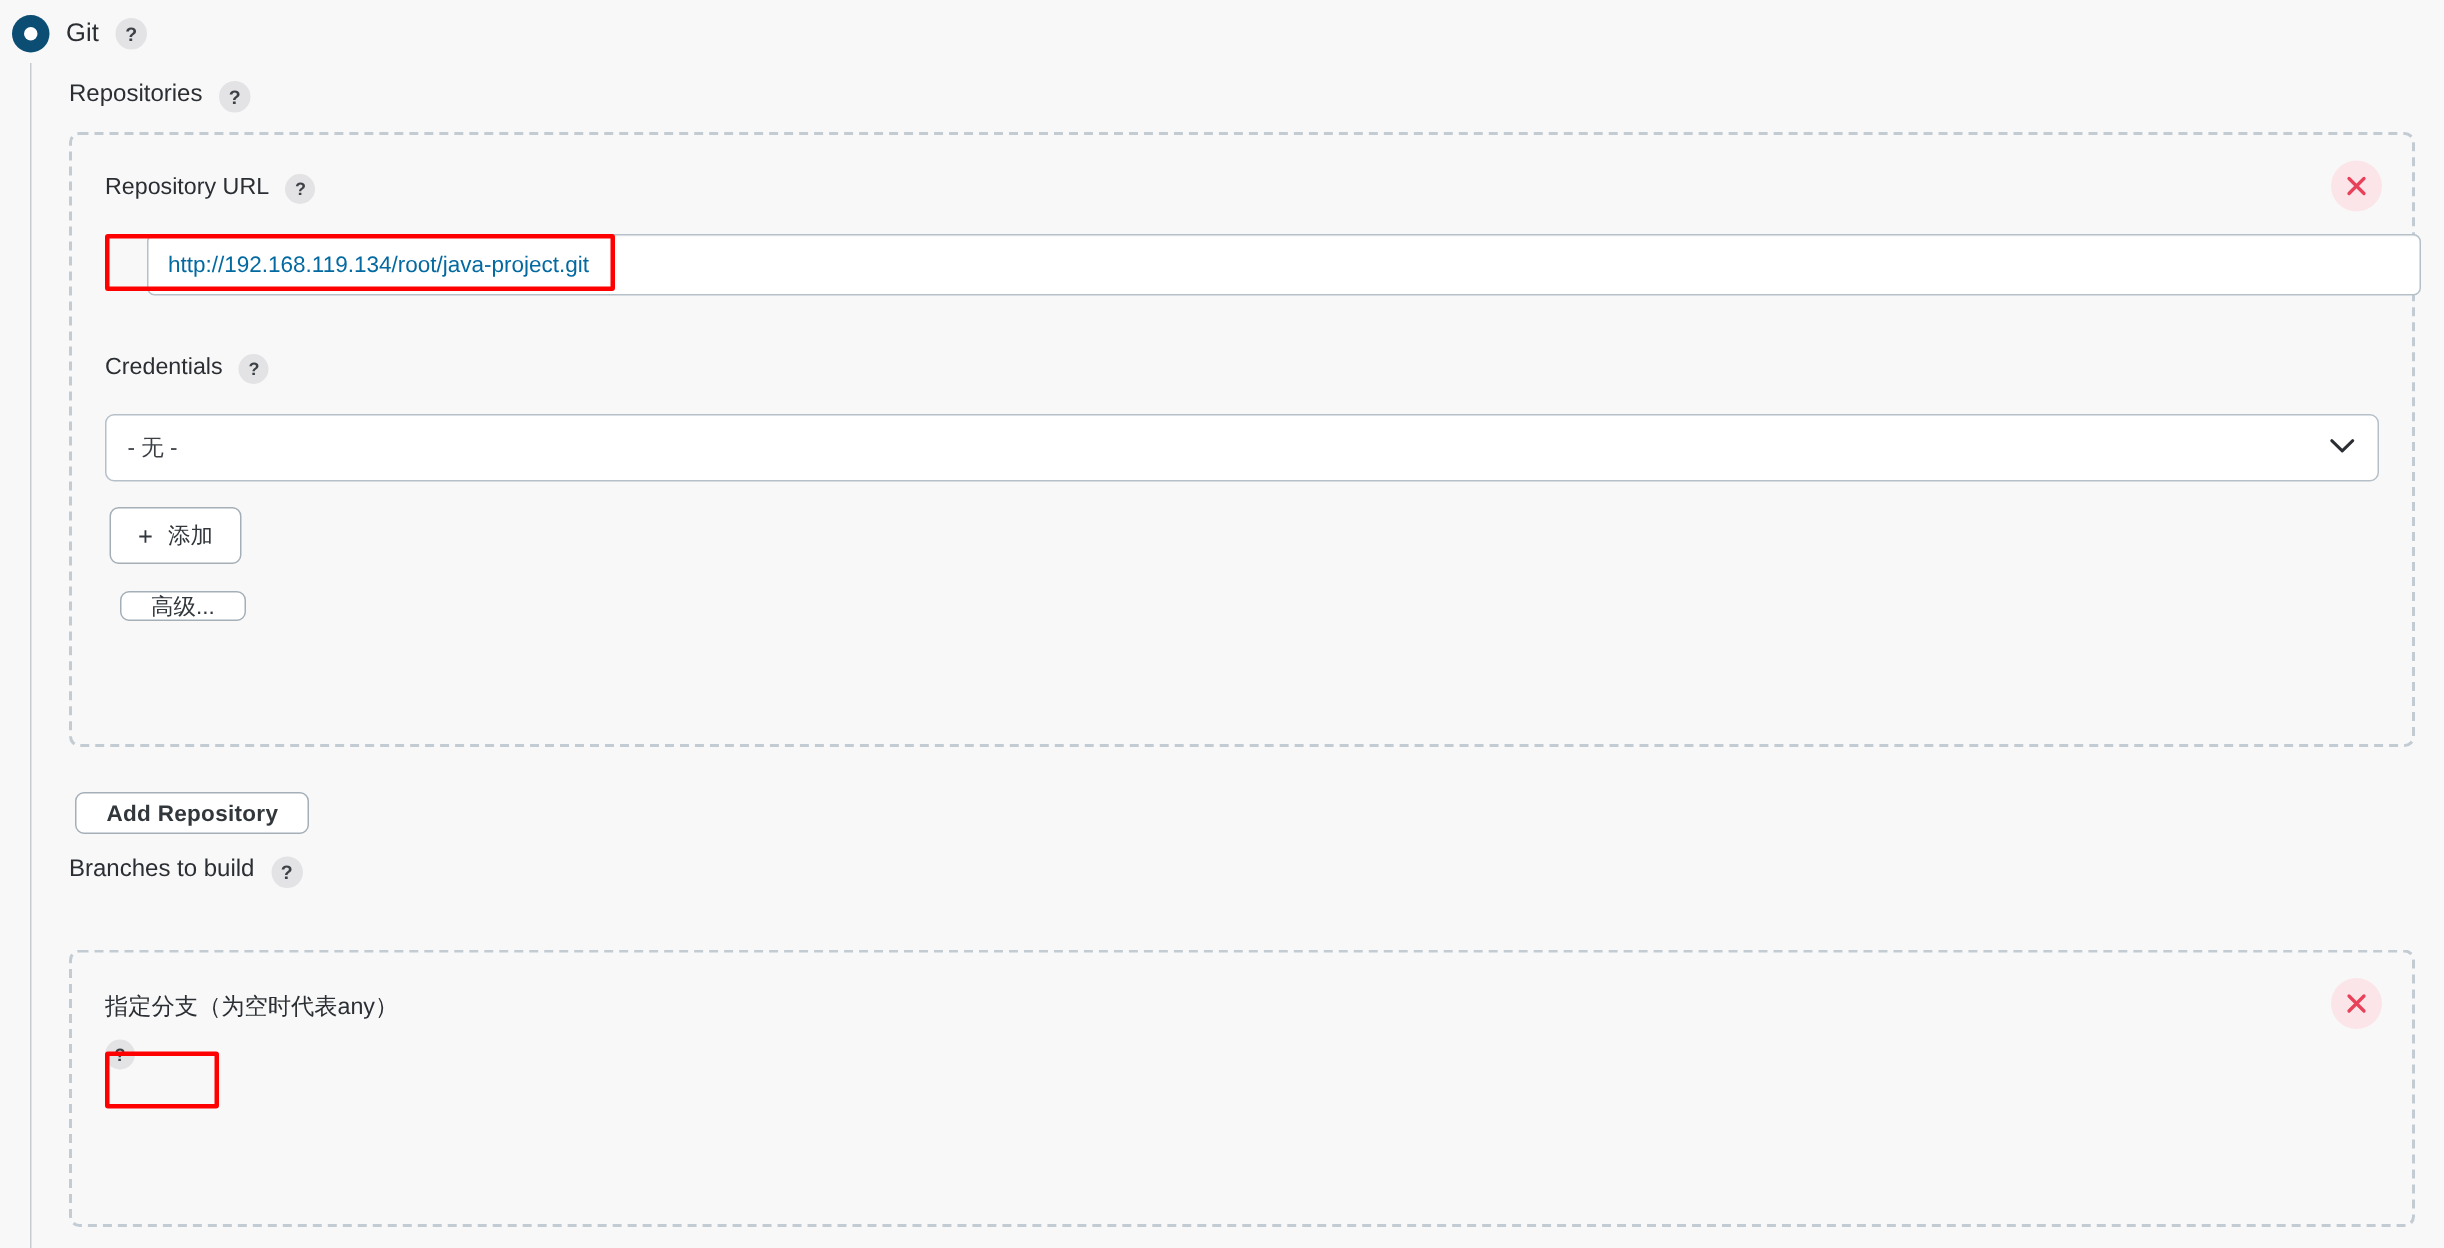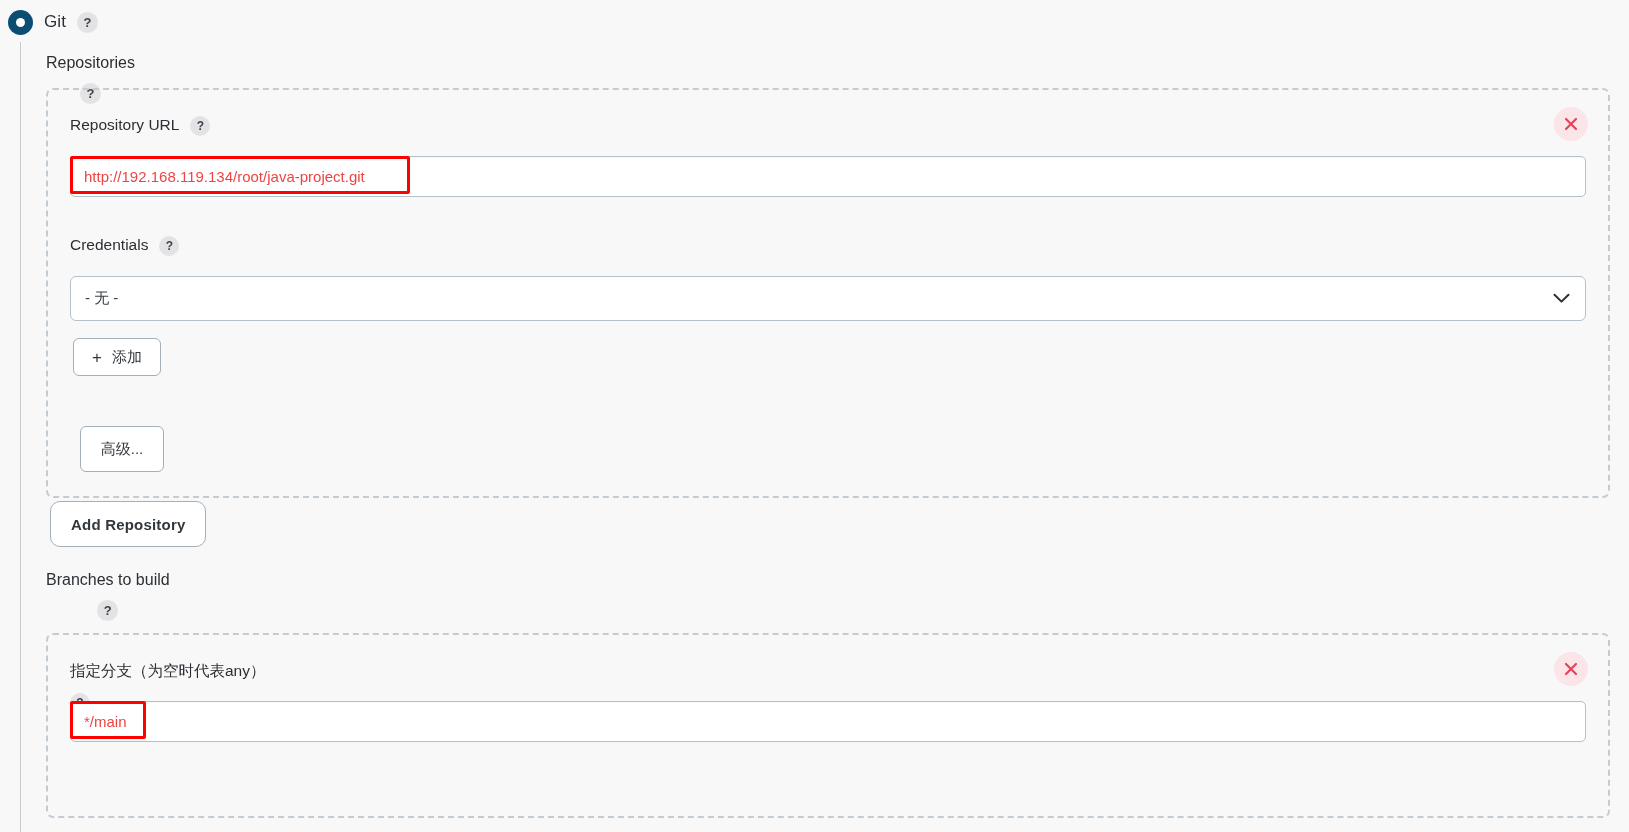--- a/index.html
+++ b/index.html
@@ -79,25 +79,24 @@
     top: 42px;
     width: 1px;
     height: 790px;
     background: #c8ccd1;
   }
 
   
   .section-label {
     position: absolute;
     display: flex;
-    align-items: center;
+    align-items: flex-start;
     gap: 11px;
     font-size: 16px;
     color: #2b2f33;
-    flex-direction: column;
   }
 
   
   .dashed-block {
     position: absolute;
     border: 2px dashed #c3ccd3;
     border-radius: 7px;
     background: transparent;
   }
 
@@ -112,24 +111,25 @@
 
   
   .text-input {
     width: 100%;
     height: 41px;
     border: 1px solid #b6c0c9;
     border-radius: 5px;
     background: #ffffff;
     font-family: "Liberation Sans", "DejaVu Sans", sans-serif;
     font-size: 15px;
-    color: #ef4444;
+    color: #0369a1;
     padding: 0 13px;
     outline: none;
     box-shadow: inset 0 1px 1px rgba(0,0,0,.03);
+    margin-left: 28px;
   }
 
   
   .select-wrap {
     position: relative;
     width: 100%;
     height: 45px;
   }
   .select-box {
     width: 100%;
@@ -246,26 +246,26 @@
           <path d="M1.5 1.8 L8.5 8.6 L15.5 1.8" stroke="#2b2f33" stroke-width="2" fill="none" stroke-linecap="round" stroke-linejoin="round"></path>
         </svg>
       </span>
     </div>
 
     <button class="btn" style="position:absolute; left:25px; top:248px; height:38px;">
       <span class="plus">+</span>
       <span>添加</span>
     </button>
 
-    <button class="btn" style="position:absolute; left:32px; top:336px; height:46px; min-width:84px;">
+    <button class="btn" style="position:absolute; left:32px; top:304px; height:20px; min-width:84px;">
       <span>高级...</span>
     </button>
   </div>
 
-  <button class="btn bold" style="position:absolute; left:50px; top:501px; height:46px; padding:0 20px;border-radius:10px;">
+  <button class="btn bold" style="position:absolute; left:50px; top:528px; height:28px; padding:0 20px;">
     <span>Add Repository</span>
   </button>
 
   <div class="section-label" style="left:46px; top:571px;">
     <span>Branches to build</span>
     <span class="help">?</span>
   </div>
 
   <div class="dashed-block" style="left:46px; top:633px; width:1564px; height:185px;">
 
@@ -273,21 +273,18 @@
       <svg width="14" height="14" viewBox="0 0 14 14" aria-hidden="true">
         <path d="M2 2 L12 12 M12 2 L2 12" stroke="#e8425b" stroke-width="2.2" stroke-linecap="round" fill="none"></path>
       </svg>
     </button>
 
     <div class="field-label" style="position:absolute; left:22px; top:26px;flex-direction:column;">
       <span>指定分支（为空时代表any）</span>
       <span class="help sm">?</span>
     </div>
 
-    <div style="position:absolute; left:22px; top:66px; width:1516px;">
-      <input class="text-input" type="text" value="*/main" style="">
-    </div>
   </div>
 
   <div class="annot" style="left:70px; top:156px; width:340px; height:38px;"></div>
   <div class="annot" style="left:70px; top:701px; width:76px; height:38px;"></div>
 
 </div>
 
 </body></html>

